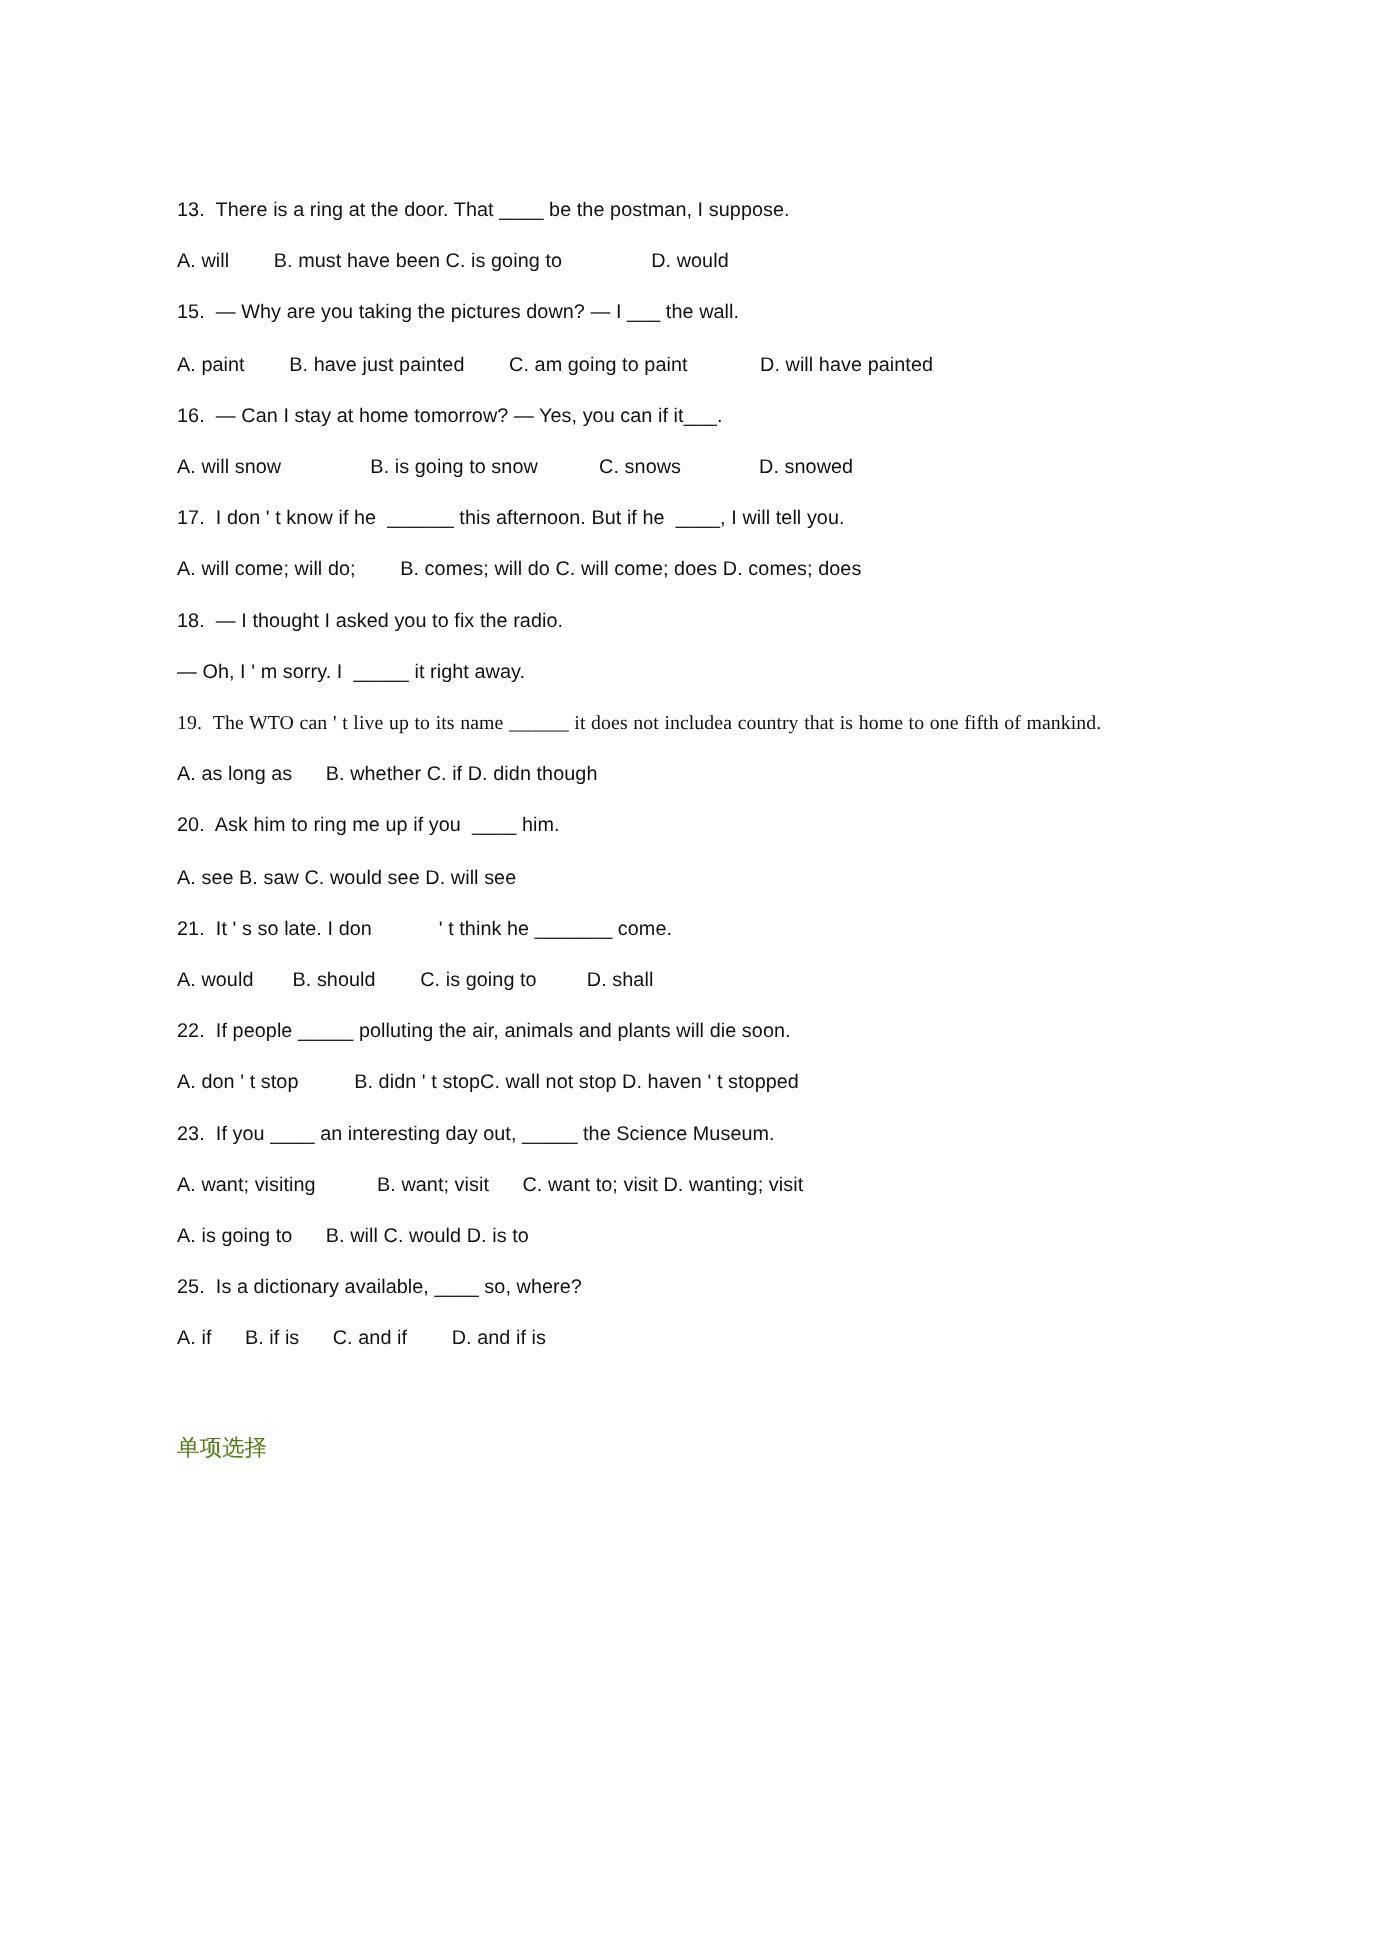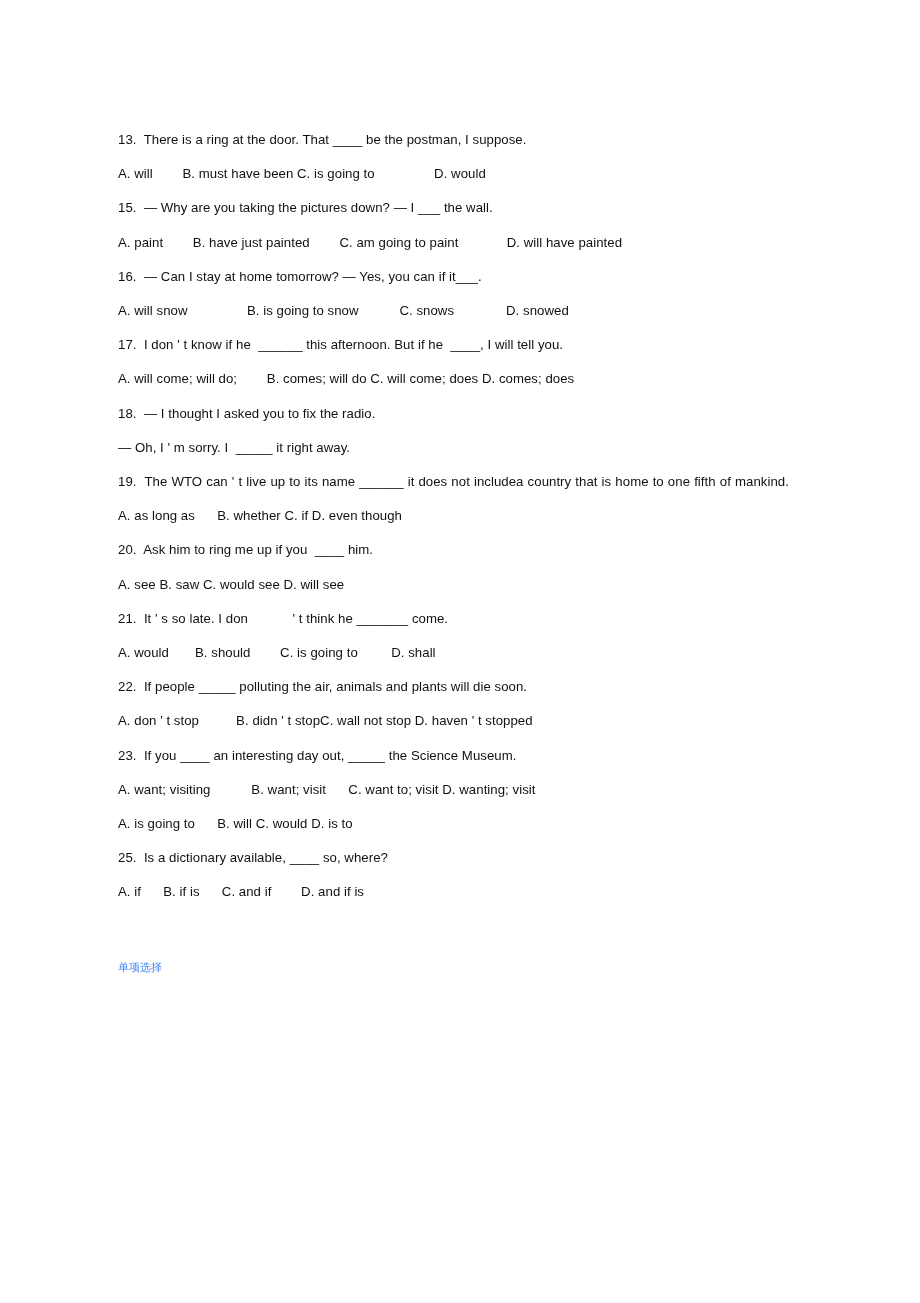--- a/index.html
+++ b/index.html
@@ -35,26 +35,27 @@
     letter-spacing: 0.05px;
     color: #111111;
   }
   .line.opt {
     
   }
   .line.wrap {
     width: 700px;
     white-space: pre-wrap;
     word-spacing: 0.4px;
+    font-family: Liberation Serif, serif;
   }
   .section-heading {
-    font-size: 11px;
+    font-size: 15px;
     line-height: 34.2px;
-    font-family: Liberation Serif, serif;
-    color: #3b82f6;
+    font-family: Liberation Mono, monospace;
+    color: #4d7c0f;
     white-space: pre-wrap;
   }
   .spacer-block {
     height: 40px;
   }
 </style>
 </head>
 <body>
 
 <div class="page">
@@ -70,21 +71,21 @@
     <div class="line">16.  — Can I stay at home tomorrow? — Yes, you can if it___.</div>
     <div class="line opt">A. will snow                B. is going to snow           C. snows              D. snowed</div>
 
     <div class="line">17.  I don ' t know if he  ______ this afternoon. But if he  ____, I will tell you.</div>
     <div class="line opt">A. will come; will do;        B. comes; will do C. will come; does D. comes; does</div>
 
     <div class="line">18.  — I thought I asked you to fix the radio.</div>
     <div class="line">— Oh, I ' m sorry. I  _____ it right away.</div>
 
     <div class="line wrap">19.  The WTO can ' t live up to its name ______ it does not includea country that is home to one fifth of mankind.</div>
-    <div class="line opt">A. as long as      B. whether C. if D. even though</div>
+    <div class="line opt">A. as long as      B. whether C. if D. didn though</div>
 
     <div class="line">20.  Ask him to ring me up if you  ____ him.</div>
     <div class="line opt">A. see B. saw C. would see D. will see</div>
 
     <div class="line">21.  It ' s so late. I don            ' t think he _______ come.</div>
     <div class="line opt">A. would       B. should        C. is going to         D. shall</div>
 
     <div class="line">22.  If people _____ polluting the air, animals and plants will die soon.</div>
     <div class="line opt">A. don ' t stop          B. didn ' t stopC. wall not stop D. haven ' t stopped</div>
 

